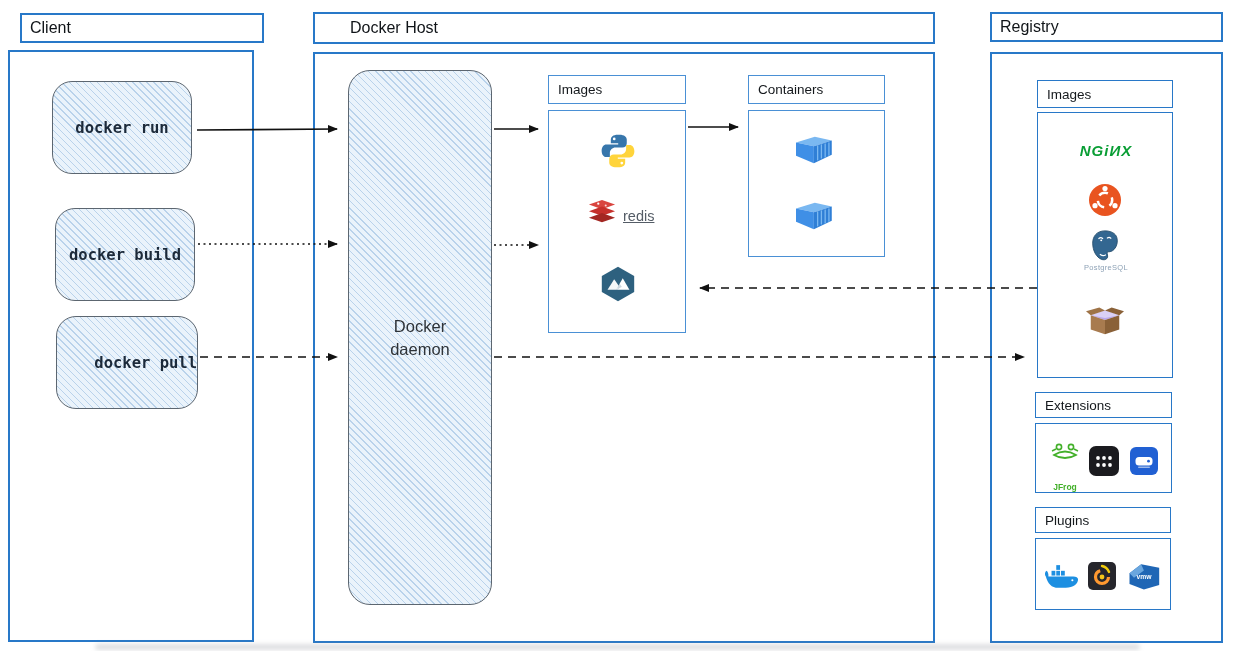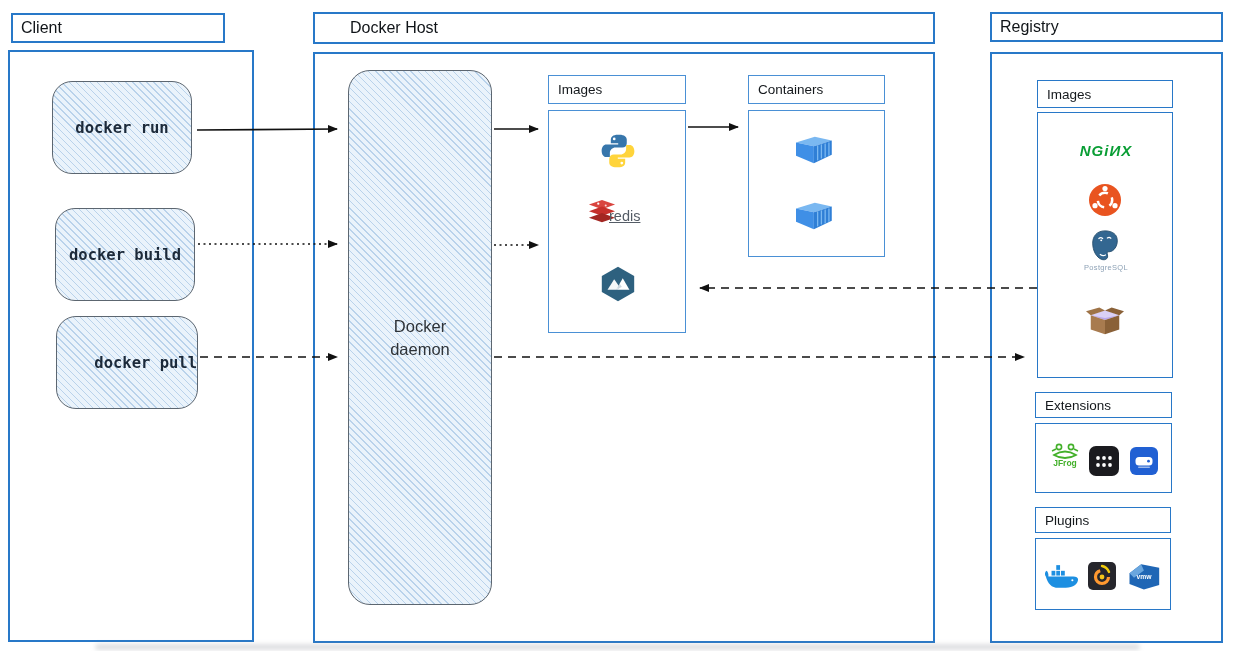--- a/index.html
+++ b/index.html
@@ -20,30 +20,30 @@
          background-image:repeating-linear-gradient(45deg,rgba(125,170,215,.45) 0px,rgba(125,170,215,.45) 1px,transparent 1px,transparent 5px);
          border:1.6px solid #5c6670;box-sizing:border-box;}
   .cmd{border-radius:20px;display:flex;align-items:center;justify-content:center;
        font-family:"DejaVu Sans Mono",monospace;font-size:15.5px;color:#1c2a3a;font-weight:600;}
   .daemon{border-radius:22px;display:flex;align-items:center;justify-content:center;text-align:center;
           font-size:16.5px;color:#2e3338;line-height:1.35;}
   .icon{display:block;}
   .redis-label{font-size:14.5px;color:#545c66;}
   .nginx{font-size:15px;font-weight:bold;color:#0a9e35;letter-spacing:1px;text-align:center;font-style:italic;}
   .pg-label{font-size:7.5px;color:#8ea2b6;text-align:center;letter-spacing:.3px;}
-  .jfrog-label{font-size:8.5px;font-weight:bold;color:#43b02a;text-align:center;line-height:1;}
+  .jfrog-label{font-size:8.5px;font-weight:bold;color:#43b02a;text-align:center;line-height:1;margin-top:24px;}
   .shadow-strip{background:rgba(140,145,150,.28);filter:blur(2px);border-radius:3px;}
   svg text{font-family:"Liberation Sans",sans-serif;}
 </style>
 </head>
 <body>
 
 <div id="canvas">
 
-  <div class="abs sec-title" style="left:11px;top:13px;width:214px;height:30px;">
+  <div class="abs sec-title" style="left:20px;top:13px;width:244px;height:30px;">
     <span>Client</span>
   </div>
   <div class="abs sec-body" style="left:8px;top:50px;width:246px;height:592px;"></div>
 
   <div class="abs hatch cmd" style="left:52px;top:81px;width:140px;height:93px;">
     <span>docker run</span>
   </div>
   <div class="abs hatch cmd" style="left:55px;top:208px;width:140px;height:93px;">
     <span>docker build</span>
   </div>
@@ -75,21 +75,21 @@
       <circle cx="21.6" cy="29.4" r="1.3" fill="#fff"></circle>
     </svg>
 
     <svg class="abs icon" style="left:38px;top:88px;" width="30" height="28" viewBox="0 0 32 30">
       <polygon points="16,1 30,6 16,11 2,6" fill="#d9453f"></polygon>
       <polygon points="16,8 30,13 16,18 2,13" fill="#c6302b"></polygon>
       <polygon points="16,15 30,20 16,25 2,20" fill="#a32722"></polygon>
       <circle cx="12" cy="5" r="1.2" fill="#fff"></circle>
       <circle cx="20" cy="7" r="1.1" fill="#fff" opacity=".8"></circle>
     </svg>
-    <div class="abs redis-label" style="left:60px;top:97px;text-decoration:underline;">redis</div>
+    <div class="abs redis-label" style="left:74px;top:97px;text-decoration:underline;">redis</div>
 
     <svg class="abs icon" style="left:49px;top:153px;" width="40" height="40" viewBox="0 0 42 40">
       <polygon points="21,2 38,11.5 38,28.5 21,38 4,28.5 4,11.5" fill="#2e617f"></polygon>
       <path d="M10,26 L17,15 L22,22 L19,26 Z" fill="#fff" opacity=".95"></path>
       <path d="M19,26 L26,14 L33,26 Z" fill="#fff"></path>
       <path d="M22,19 L25,23 L20,26 Z" fill="#2e617f" opacity=".25"></path>
     </svg>
   </div>
 
   <div class="abs panel-title" style="left:748px;top:75px;width:137px;height:29px;">

